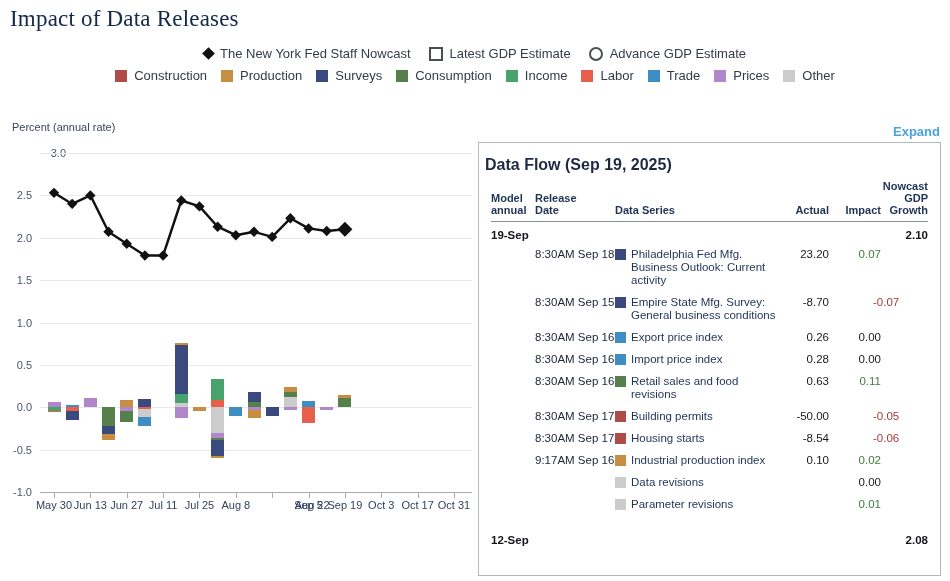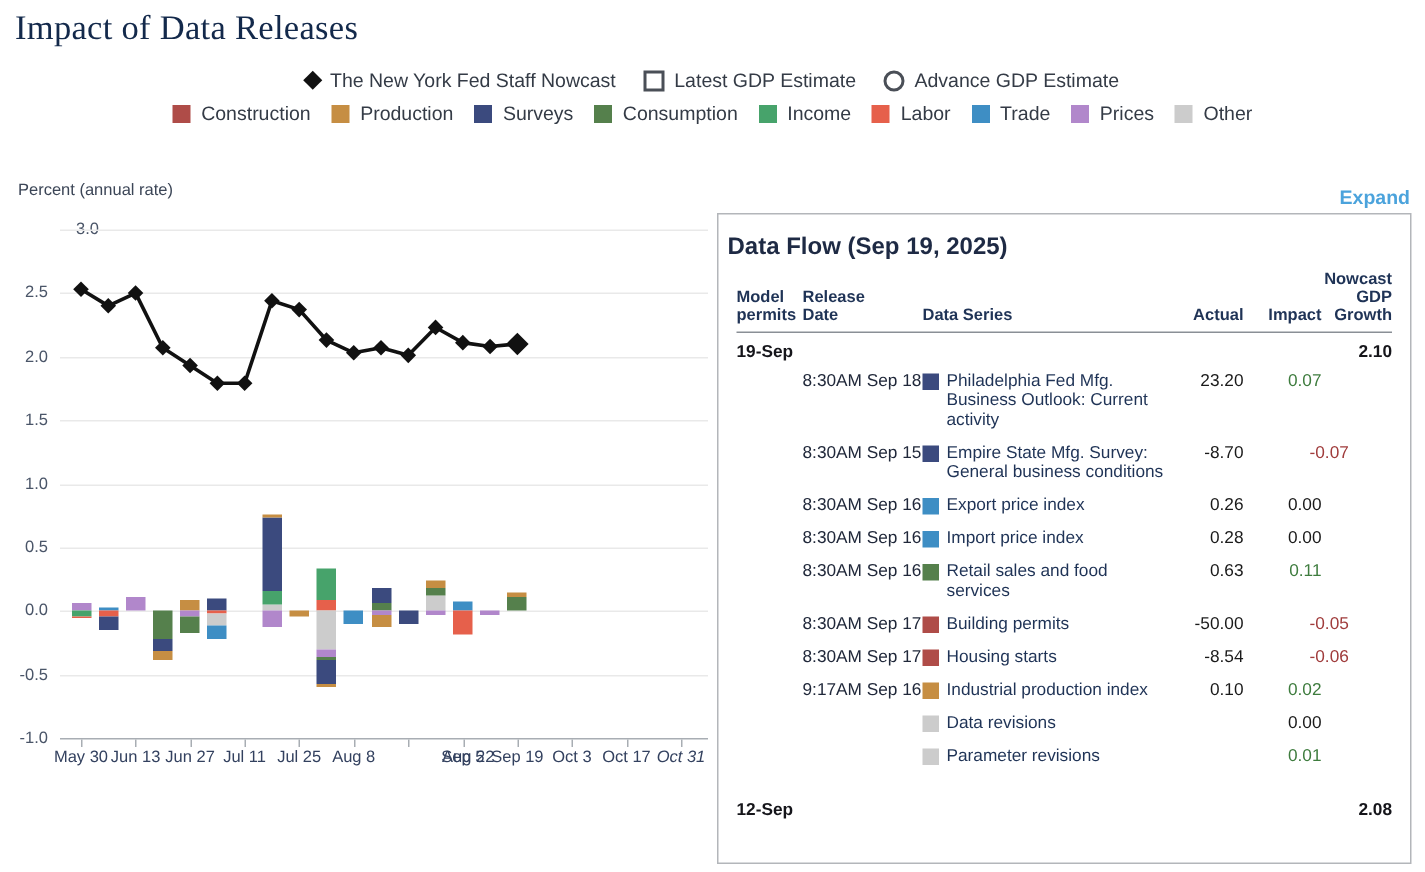--- a/index.html
+++ b/index.html
@@ -232,31 +232,31 @@
     <div class="xlabel" style="left: 248.182px; padding-left: 40px;">Aug 22</div>
     <div class="xtick" style="left: 308.545px;"></div>
     <div class="xlabel" style="left: 284.545px;">Sep 5</div>
     <div class="xtick" style="left: 344.909px;"></div>
     <div class="xlabel" style="left: 320.909px;">Sep 19</div>
     <div class="xtick" style="left: 381.273px;"></div>
     <div class="xlabel" style="left: 357.273px;">Oct 3</div>
     <div class="xtick" style="left: 417.636px;"></div>
     <div class="xlabel" style="left: 393.636px;">Oct 17</div>
     <div class="xtick" style="left: 454px;"></div>
-    <div class="xlabel" style="left: 430px; font-style: italic;">Oct 31</div>
+    <div class="xlabel" style="left: 430px;">Oct 31</div>
   </div>
 
 <div class="expand-link">Expand</div>
 
 <div id="flow-panel">
   <div class="flow-title">Data Flow (Sep 19, 2025)</div>
   <div class="flow-table" id="flow-table">
       <div class="flow-hrow">
         <div class="flow-hcell">Model
-permits</div>
+annual</div>
         <div class="flow-hcell">Release
 Date</div>
         <div class="flow-hcell">Data Series</div>
         <div class="flow-hcell num">Actual</div>
         <div class="flow-hcell num">Impact</div>
         <div class="flow-hcell num">Nowcast
 GDP
 Growth</div>
       </div>
       <div class="flow-grow">
@@ -309,21 +309,21 @@
         </div>
         <div class="actual">0.28</div>
         <div class="impact imp-zero">0.00</div>
         <div></div>
       </div>
       <div class="flow-row">
         <div></div>
         <div class="rel">8:30AM Sep 16</div>
         <div class="series">
           <span class="cat-swatch" style="background: rgb(85, 128, 76);"></span>
-          <span>Retail sales and food services</span>
+          <span>Retail sales and food revisions</span>
         </div>
         <div class="actual">0.63</div>
         <div class="impact imp-pos">0.11</div>
         <div></div>
       </div>
       <div class="flow-row">
         <div></div>
         <div class="rel">8:30AM Sep 17</div>
         <div class="series">
           <span class="cat-swatch" style="background: rgb(175, 76, 72);"></span>

